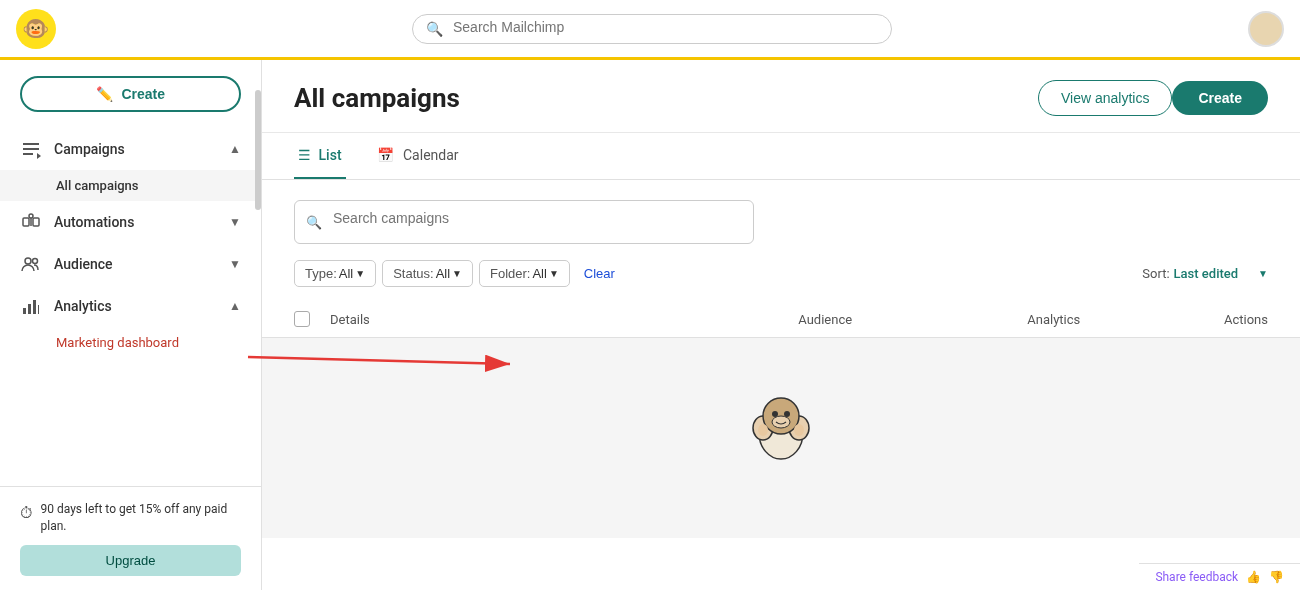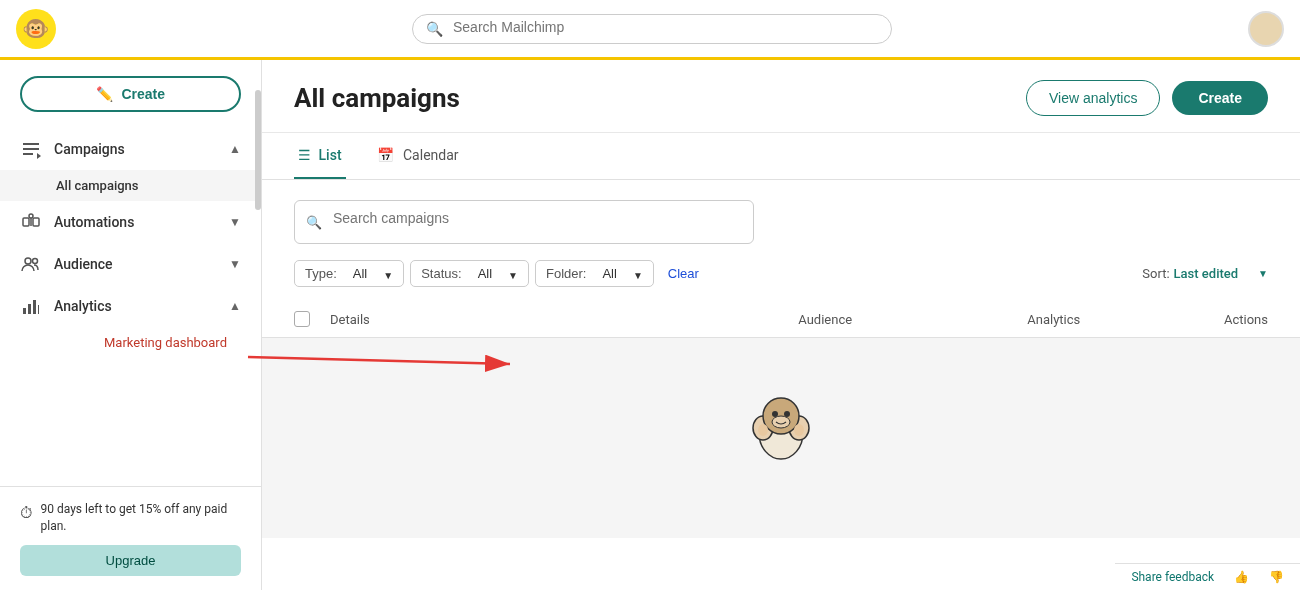--- a/index.html
+++ b/index.html
@@ -138,21 +138,20 @@
     }
     .sidebar-sub-item.active {
       font-weight: 500;
       color: #333;
     }
     .sidebar-sub-item-analytics {
       padding: 8px 20px 8px 56px;
       font-size: 13px;
       color: #c0392b;
       cursor: pointer;
-      margin-left: 48px;
     }
 
     
     .sidebar-promo {
       margin: 0;
       padding: 14px 20px;
       border-top: 1px solid #e0e0e0;
       background: #fff;
       flex-shrink: 0;
     }
@@ -201,21 +200,20 @@
       border-bottom: 1px solid #e8e8e8;
     }
     .page-title {
       font-size: 26px;
       font-weight: 700;
       color: #222;
     }
     .header-actions {
       display: flex;
       align-items: center;
-      gap: 12px;
     }
     .view-analytics-btn {
       padding: 9px 22px;
       border: 1.5px solid #1a7a6e;
       border-radius: 24px;
       background: #fff;
       color: #1a7a6e;
       font-size: 14px;
       font-weight: 500;
       cursor: pointer;
@@ -295,22 +293,22 @@
     }
     .filter-btn {
       padding: 5px 10px;
       border: 1px solid #ccc;
       border-radius: 5px;
       background: #fff;
       font-size: 13px;
       color: #333;
       cursor: pointer;
       display: flex;
-      align-items: flex-end;
-      gap: 16px;
+      align-items: center;
+      gap: 2px;
     }
     .filter-label { font-weight: 400; color: #555; }
     .filter-value { font-weight: 500; }
     .clear-btn {
       background: none;
       border: none;
       color: #1d4ed8;
       font-size: 13px;
       cursor: pointer;
       padding: 5px 8px;
@@ -374,24 +372,24 @@
 
     
     .feedback-bar {
       position: fixed;
       bottom: 0;
       right: 0;
       background: #fff;
       border-top: 1px solid #e0e0e0;
       padding: 6px 16px;
       font-size: 12px;
-      color: #0f766e;
-      display: flex;
-      align-items: center;
-      gap: 20px;
+      color: #8b5cf6;
+      display: flex;
+      align-items: center;
+      gap: 8px;
     }
 
     
     ::-webkit-scrollbar { width: 6px; }
     ::-webkit-scrollbar-thumb { background: #ccc; border-radius: 3px; }
   </style>
 </head>
 <body>
 
 <div class="top-bar">

